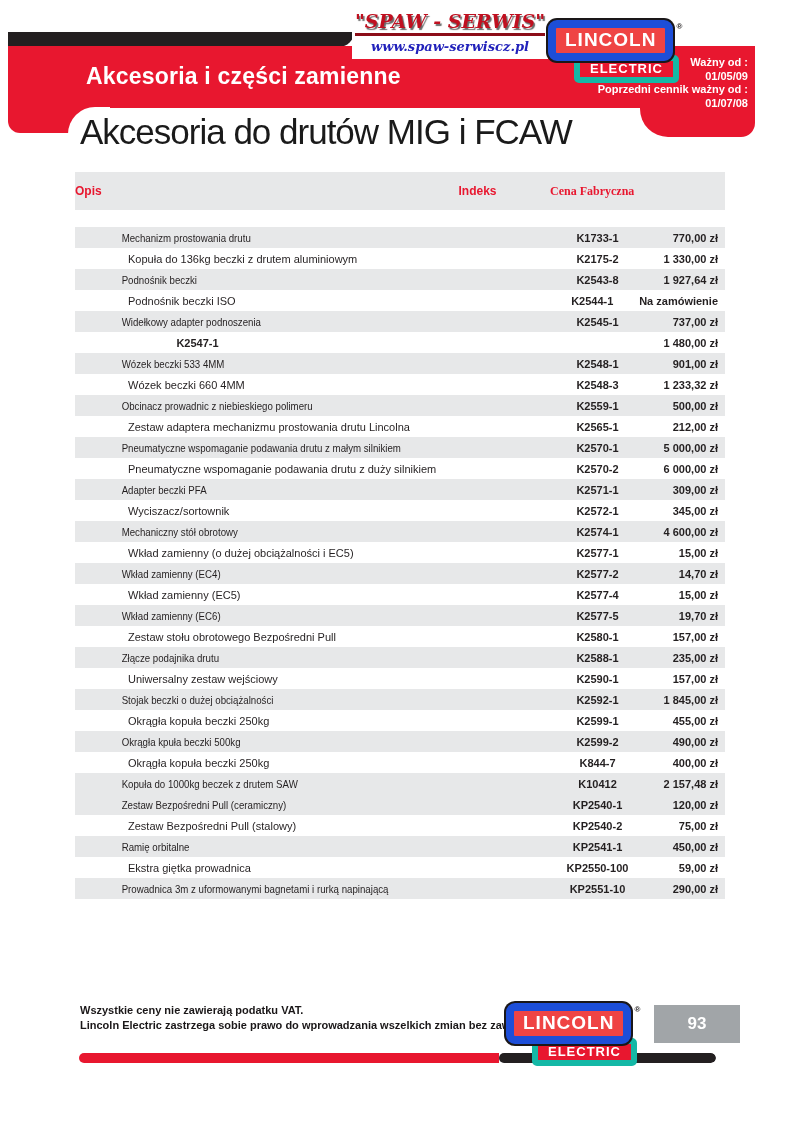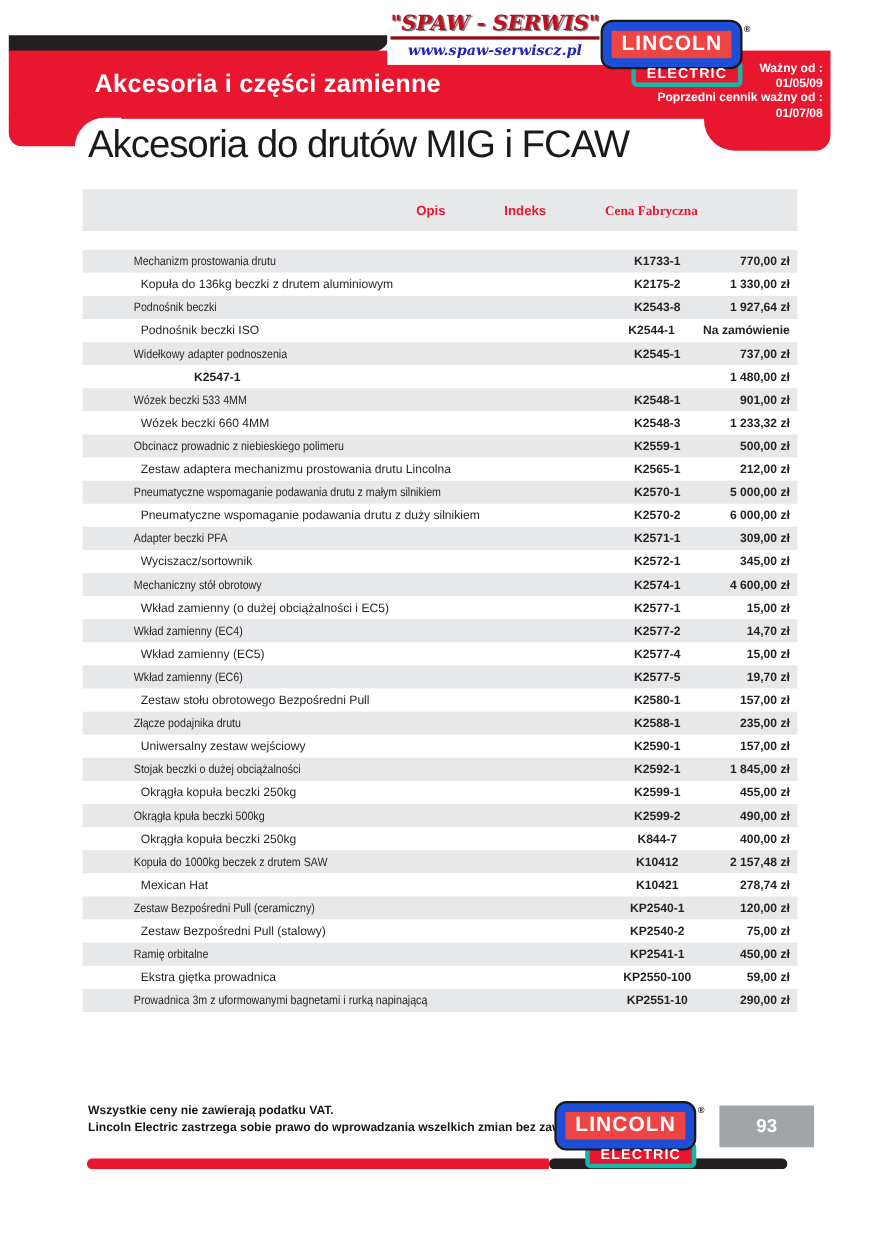--- a/index.html
+++ b/index.html
@@ -98,21 +98,21 @@
     border-radius: 9px;
     line-height: 21px;
     white-space: nowrap;
   }
   .le-reg { font-size: 8px; font-weight: bold; margin: 2px 0 0 3px; color: #1a1718; }
   .le-electric {
     background: #e8172f; color: #fff;
     font-weight: bold; font-size: 13px;
     letter-spacing: 1px;
     padding: 0 10px 1px 10px;
-    border: 4px solid #14b8a6;
+    border: 6px solid #14b8a6;
     border-radius: 5px;
     margin: -6px 0 0 26px;
     line-height: 15px;
     width: max-content;
     white-space: nowrap;
   }
   .le-top { left: 548px; top: 20px; }
   .le-footer { left: 506px; top: 1003px; }
   
   .section-title {
@@ -127,21 +127,21 @@
     position: absolute; left: 75px; top: 172px;
     width: 650px;
     z-index: 2;
   }
   .thead {
     display: flex; align-items: center;
     background: #e7e8e9;
     height: 38px;
     color: #e8172f; font-weight: bold; font-size: 12px;
   }
-  .th-desc { width: 330px; text-align: right; }
+  .th-desc { width: 330px; text-align: left; }
   .th-idx  { width: 145px; margin-left: 0; text-align: center; }
   .th-price{ flex: 1; text-align: left; padding-right: 7px; font-family: Liberation Serif, serif; }
   .thead-spacer { height: 17px; background: #fff; }
   .row {
     display: flex; align-items: center;
     height: 21px; font-size: 11px;
   }
   .row.odd  { background: #e7e8e9; }
   .row.even { background: #ffffff; }
   .desc {
@@ -377,25 +377,20 @@
     <div class="idx">K844-7</div>
     <div class="price">400,00 zł</div>
   </div>
 
   <div class="row odd">
     <div class="desc">Kopuła do 1000kg beczek z drutem SAW</div>
     <div class="idx">K10412</div>
     <div class="price">2 157,48 zł</div>
   </div>
 
-  <div class="row even">
-    <div class="desc">Mexican Hat</div>
-    <div class="idx">K10421</div>
-    <div class="price">278,74 zł</div>
-  </div>
 
   <div class="row odd">
     <div class="desc">Zestaw Bezpośredni Pull (ceramiczny)</div>
     <div class="idx">KP2540-1</div>
     <div class="price">120,00 zł</div>
   </div>
 
   <div class="row even">
     <div class="desc">Zestaw Bezpośredni Pull (stalowy)</div>
     <div class="idx">KP2540-2</div>

